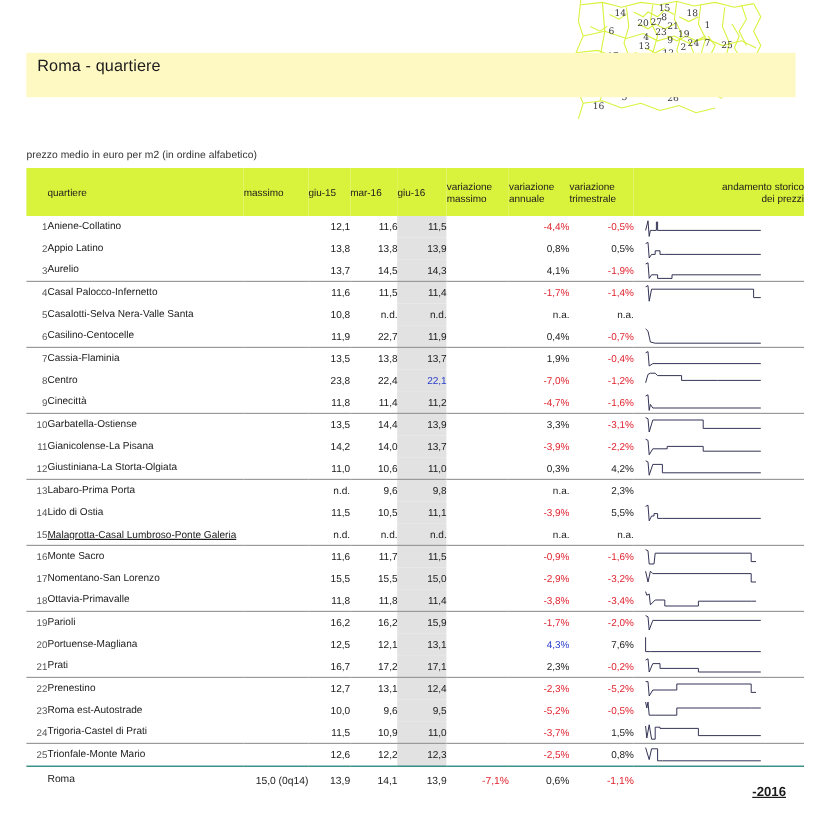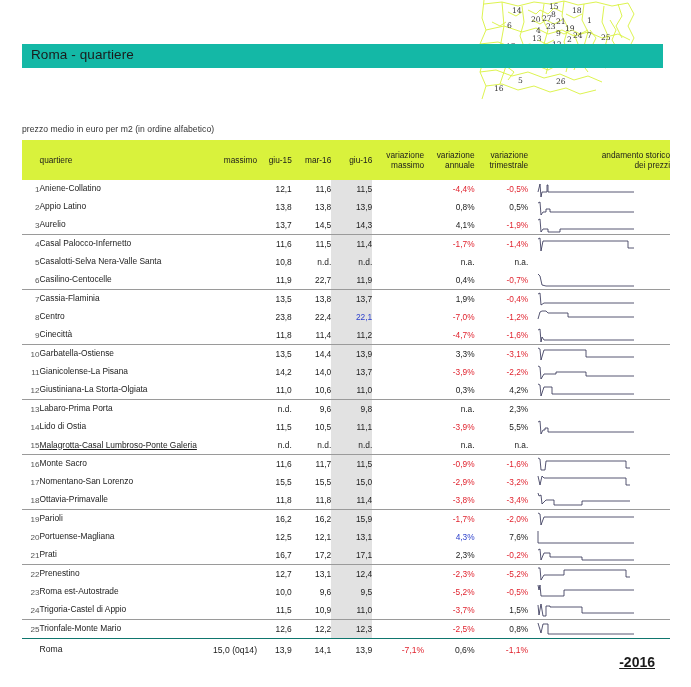--- a/index.html
+++ b/index.html
@@ -27,22 +27,22 @@
     overflow: hidden;
   }
   #map-panel svg { display: block; }
 
   
   #title-banner {
     position: absolute;
     left: 22px;
     top: 44px;
     width: 641px;
-    height: 24px;
-    background: #14b8a6;
+    height: 37px;
+    background: #fef9c3;
   }
   #title-banner .title-text {
     position: absolute;
     left: 9px;
     top: 3px;
     font-size: 13.5px;
     letter-spacing: 0.1px;
     color: #1b1b1b;
   }
 
@@ -80,21 +80,21 @@
     line-height: 10px;
     padding-top: 2px;
     padding-bottom: 2px;
   }
   .hdr td.h-num { width: 16px; }
   .hdr td.h-quart {
     text-align: left;
     padding-left: 6px;
     width: 196px;
   }
-  .hdr td.h-val  { text-align: right; padding-right: 7px; }
+  .hdr td.h-val  { padding-right: 7px; }
   .hdr td.h-spark{ text-align: right; padding-right: 34px; }
 
   
   col.c-num   { width: 20px; }
   col.c-name  { width: 192px; }
   col.c-max   { width: 60px; }
   col.c-g15   { width: 40px; }
   col.c-m16   { width: 46px; }
   col.c-g16   { width: 48px; }
   col.c-vmax  { width: 56px; }
@@ -152,21 +152,21 @@
     padding-top: 3px;
   }
   tr.total td.name { font-weight: bold; }
   tr.total td.g16 { background: #ffffff; }
 
   
   #footer-note {
     position: absolute;
     right: 36px;
     top: 654px;
-    font-size: 14px;
+    font-size: 11px;
     font-weight: bold;
     color: #1b1b1b;
     text-decoration: underline;
   }
 </style>
 </head>
 <body>
 
 <div id="map-panel">
   <svg width="213" height="100" viewBox="0 0 213 100" xmlns="http://www.w3.org/2000/svg">
@@ -630,21 +630,21 @@
         <td class="pct neg">-5,2%</td>
         <td class="pct neg">-0,5%</td>
         <td class="spark">
           <svg width="120" height="17" viewBox="0 0 100 17">
             <path d="M0,1 L1,6 L2,1 L3,12 L8,12 L26,12 L26,6 L88,6 L96,6" fill="none" stroke="#2b2b4f" stroke-width="0.8" vector-effect="non-scaling-stroke"></path>
           </svg>
         </td>
       </tr>
       <tr class="drow">
         <td class="num">24</td>
-        <td class="name">Trigoria-Castel di Appio</td>
+        <td class="name">Trigoria-Castel di Prati</td>
         <td class="val"></td>
         <td class="val">11,5</td>
         <td class="val">10,9</td>
         <td class="g16">11,0</td>
         <td class="pct"></td>
         <td class="pct neg">-3,7%</td>
         <td class="pct pos">1,5%</td>
         <td class="spark">
           <svg width="120" height="17" viewBox="0 0 100 17">
             <path d="M0,3 L1,13 L3,2 L5,14 L8,14 L8,4 L12,4 L12,5 L44,5 L44,11 L96,11" fill="none" stroke="#2b2b4f" stroke-width="0.8" vector-effect="non-scaling-stroke"></path>

